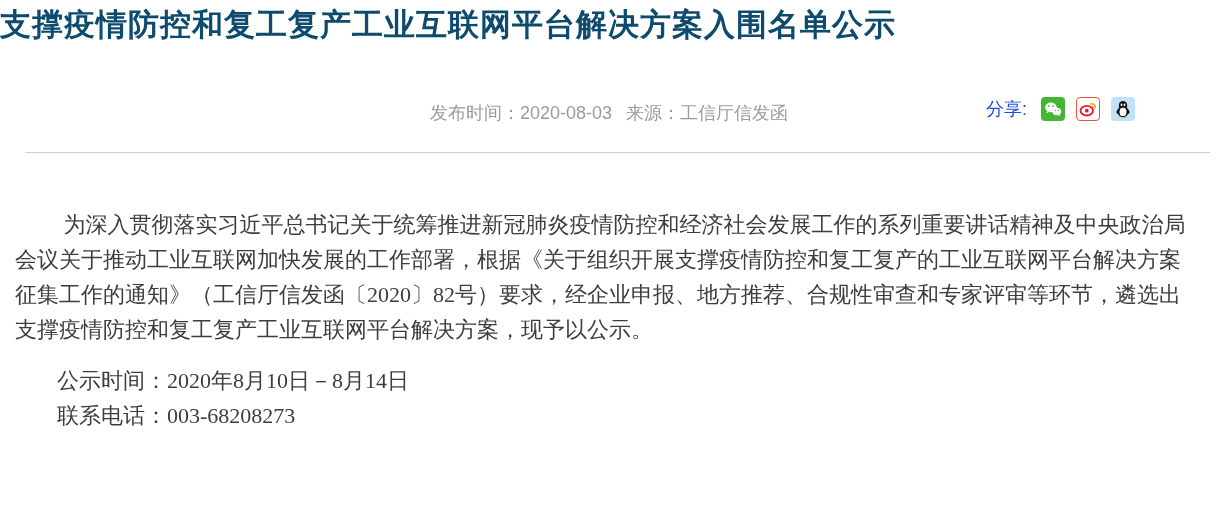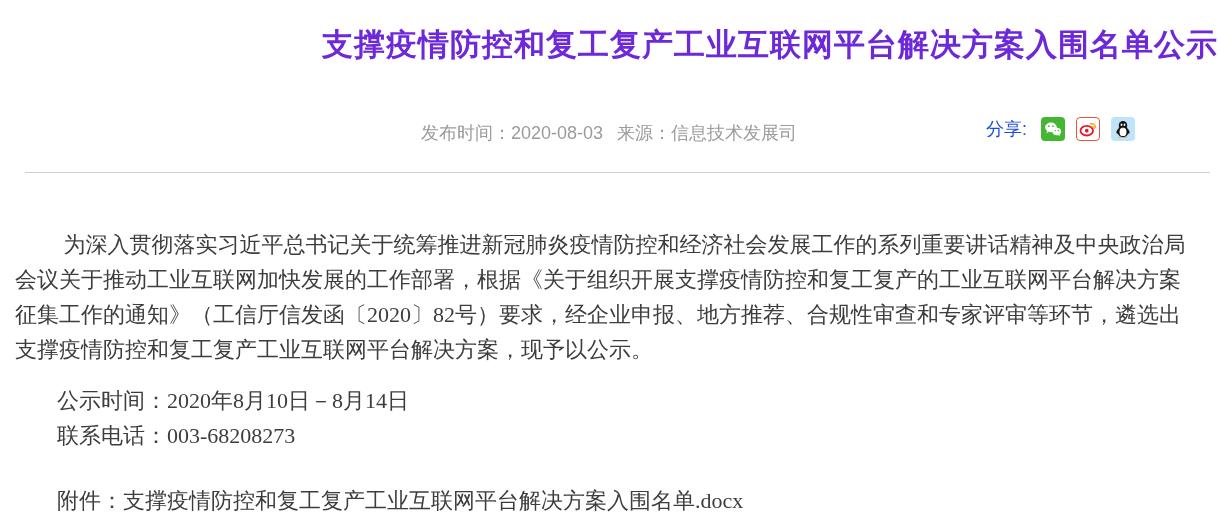--- a/index.html
+++ b/index.html
@@ -7,25 +7,25 @@
   body {
     width: 1218px;
     height: 530px;
     overflow: hidden;
     font-family: "Liberation Sans", "DejaVu Sans", sans-serif;
   }
   .page { width: 1218px; height: 530px; background: #fff; position: relative; }
 
   
   .doc-title {
-    padding-top: 24px;
-    text-align: right;
+    padding-top: 4px;
+    text-align: left;
     font-size: 31px;
     font-weight: bold;
-    color: #6d28d9;
+    color: #0c4a6e;
     letter-spacing: 1px;
     font-family: "Liberation Sans", "DejaVu Sans", sans-serif;
   }
 
   
   .meta-row {
     position: relative;
     margin-top: 52px;
     height: 30px;
     line-height: 30px;
@@ -89,21 +89,21 @@
 </style>
 </head>
 <body>
 
 <div class="page">
 
   <h1 class="doc-title">支撑疫情防控和复工复产工业互联网平台解决方案入围名单公示</h1>
 
   <div class="meta-row">
     <div class="meta-center">
-      <span>发布时间：</span><span>2020-08-03</span><span class="gap"></span><span>来源：</span><span>信息技术发展司</span>
+      <span>发布时间：</span><span>2020-08-03</span><span class="gap"></span><span>来源：</span><span>工信厅信发函</span>
     </div>
 
     <div class="share-box">
       <span class="share-label">分享:</span>
 
       <span class="share-icon icon-wechat">
         <svg width="20" height="20" viewBox="0 0 24 24">
           <ellipse cx="9.5" cy="10" rx="7" ry="5.8" fill="#ffffff"></ellipse>
           <circle cx="7" cy="8.6" r="1" fill="#43b731"></circle>
           <circle cx="12" cy="8.6" r="1" fill="#43b731"></circle>
@@ -141,18 +141,15 @@
   </div>
 
   <div class="divider"></div>
 
   <div class="article">
     <p class="lead">为深入贯彻落实习近平总书记关于统筹推进新冠肺炎疫情防控和经济社会发展工作的系列重要讲话精神及中央政治局会议关于推动工业互联网加快发展的工作部署，根据《关于组织开展支撑疫情防控和复工复产的工业互联网平台解决方案征集工作的通知》（工信厅信发函〔2020〕82号）要求，经企业申报、地方推荐、合规性审查和专家评审等环节，遴选出支撑疫情防控和复工复产工业互联网平台解决方案，现予以公示。</p>
 
     <p class="info-line info-publicity">公示时间：2020年8月10日－8月14日</p>
     <p class="info-line">联系电话：003-68208273</p>
 
-    <p class="info-line info-attachment">
-      <span>附件：</span><a class="attachment-link">支撑疫情防控和复工复产工业互联网平台解决方案入围名单.docx</a>
-    </p>
   </div>
 
 </div>
 
 </body></html>

